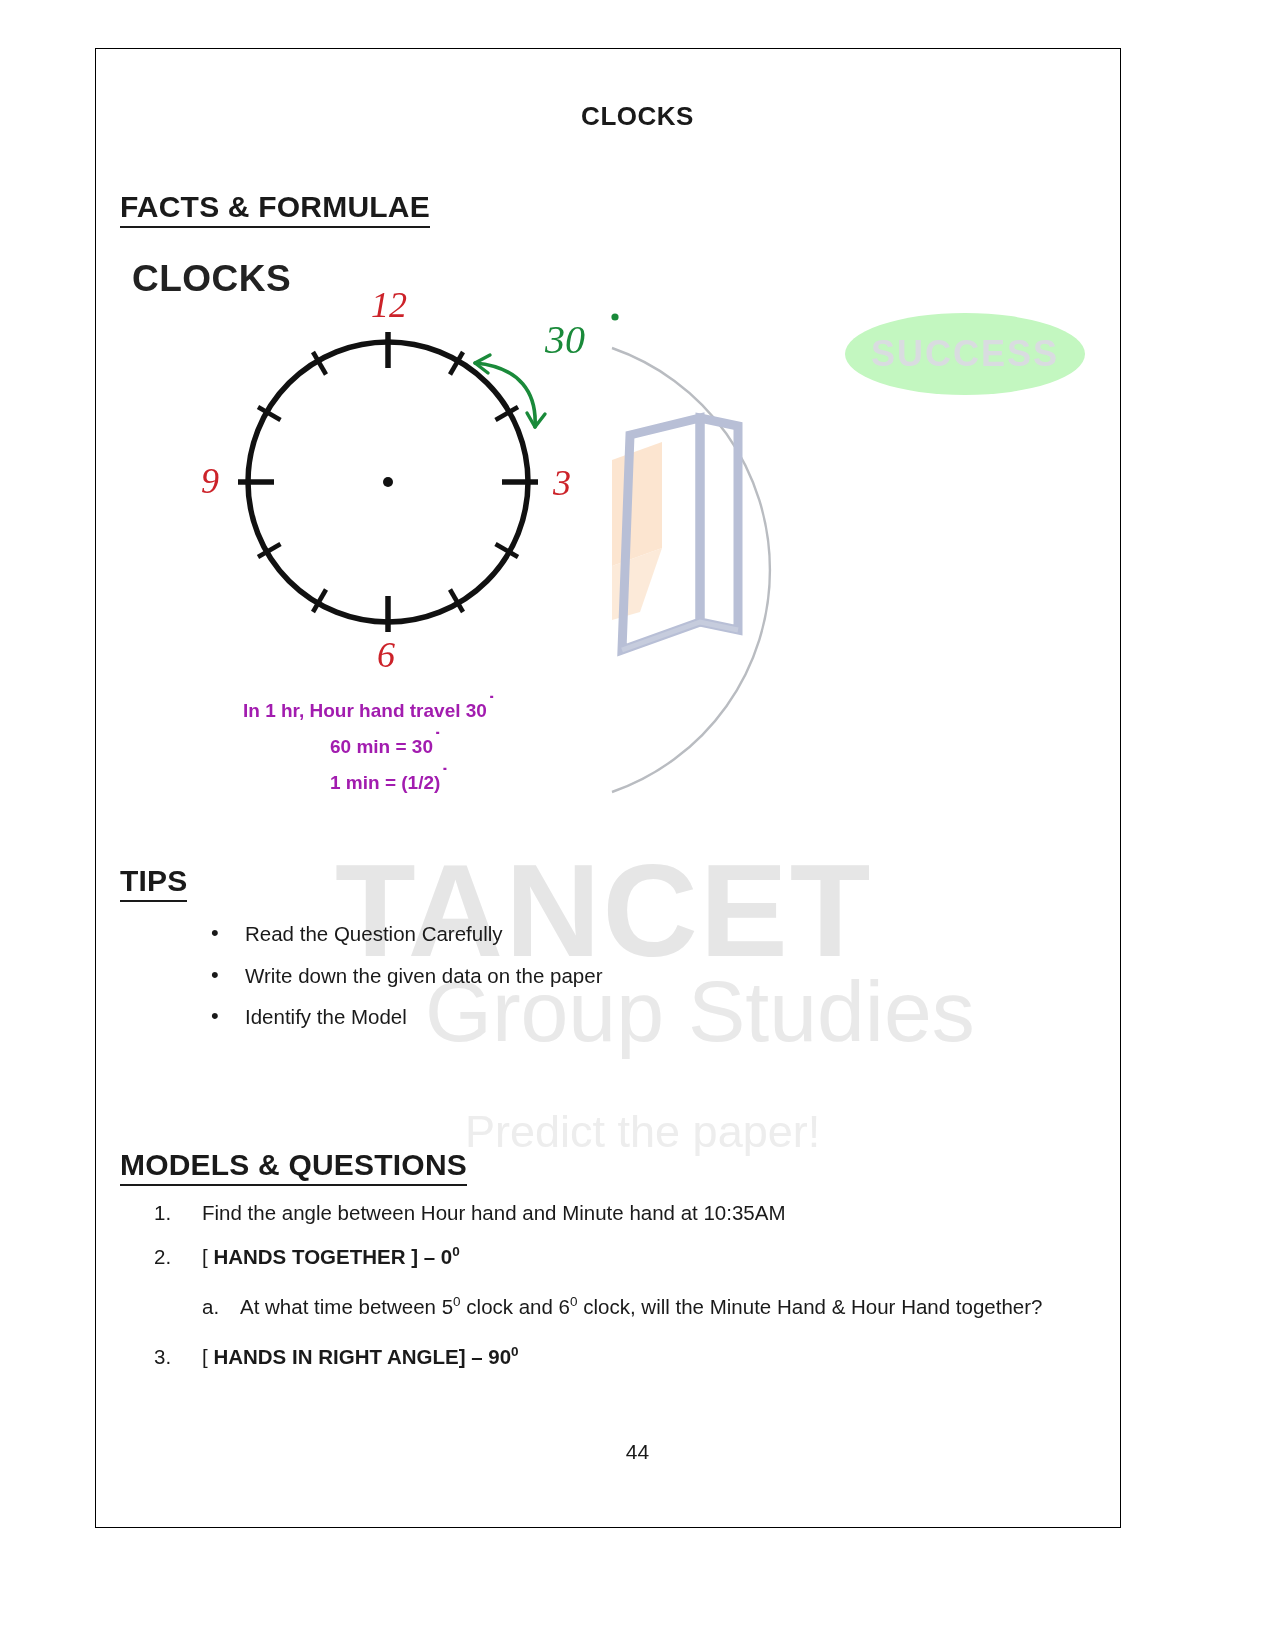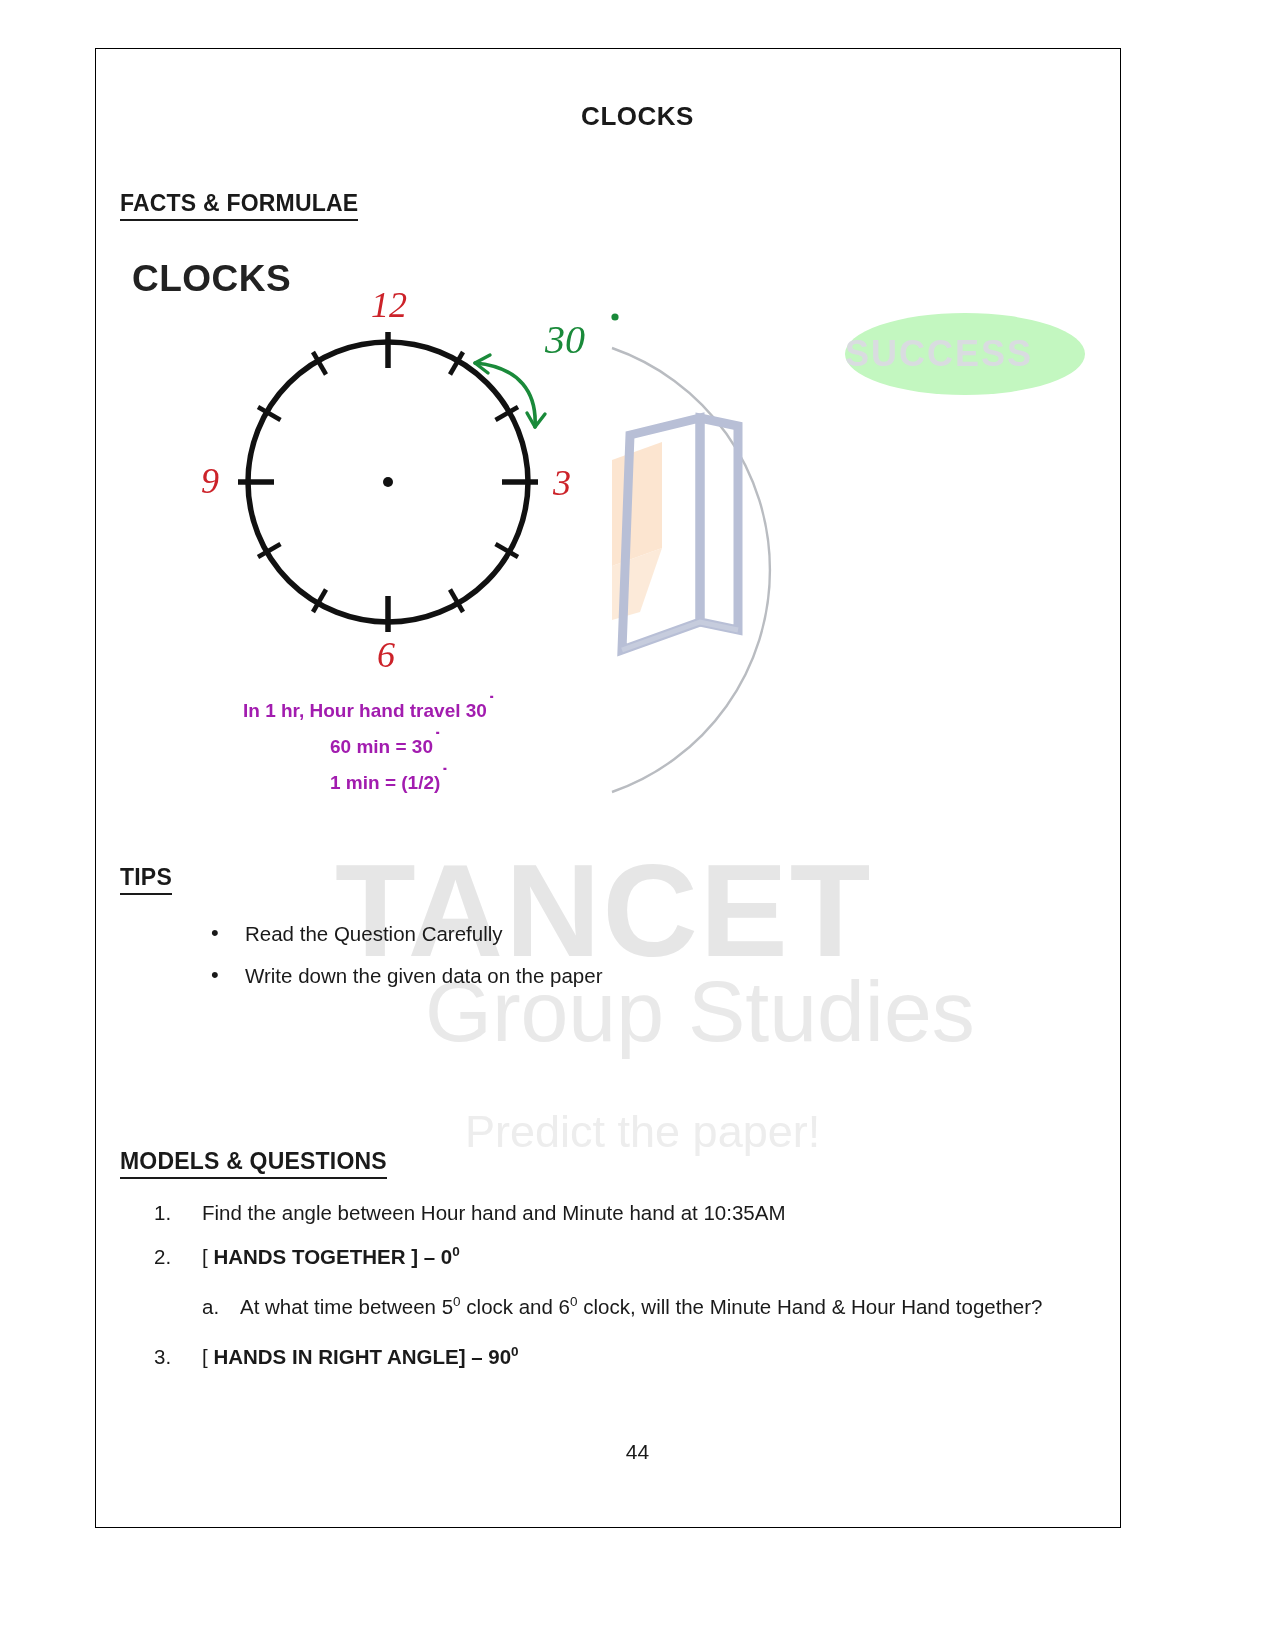--- a/index.html
+++ b/index.html
@@ -85,21 +85,21 @@
   .wm-success {
     position: absolute;
     left: 845px;
     top: 313px;
     width: 240px;
     height: 82px;
     border-radius: 50%;
     background: #c3f7c0;
     display: flex;
     align-items: center;
-    justify-content: flex-start;
+    justify-content: center;
   }
   .wm-success span {
     font-size: 36px;
     font-weight: bold;
     letter-spacing: 2px;
     color: #d9dce0;
   }
   
   .content {
     position: absolute;
@@ -111,21 +111,21 @@
     left: 0;
     top: 101px;
     width: 1275px;
     text-align: center;
     font-size: 26px;
     font-weight: bold;
     letter-spacing: 0.5px;
   }
   .heading {
     position: absolute;
-    font-size: 23px;
+    font-size: 30px;
     font-weight: bold;
     letter-spacing: 0.2px;
   }
   .heading span {
     border-bottom: 2.2px solid #1a1a1a;
     padding-bottom: 3px;
   }
   #h-facts { left: 120px; top: 190px; }
   #h-tips  { left: 120px; top: 864px; }
   #h-models{ left: 120px; top: 1148px; }
@@ -327,20 +327,21 @@
       <span>1 min = (1/2)</span><span class="deg-dot">˙</span>
     </div>
 
     <div class="heading" id="h-tips">
       <span>TIPS</span>
     </div>
 
     <ul class="tips">
       <li>Read the Question Carefully</li>
       <li>Write down the given data on the paper</li>
+      <li>Identify the Model</li>
     </ul>
 
     <div class="heading" id="h-models">
       <span>MODELS &amp; QUESTIONS</span>
     </div>
 
     <ol class="models">
 
       <li>
         <span class="num">1.</span><span>Find the angle between Hour hand and  Minute hand at 10:35AM</span>

